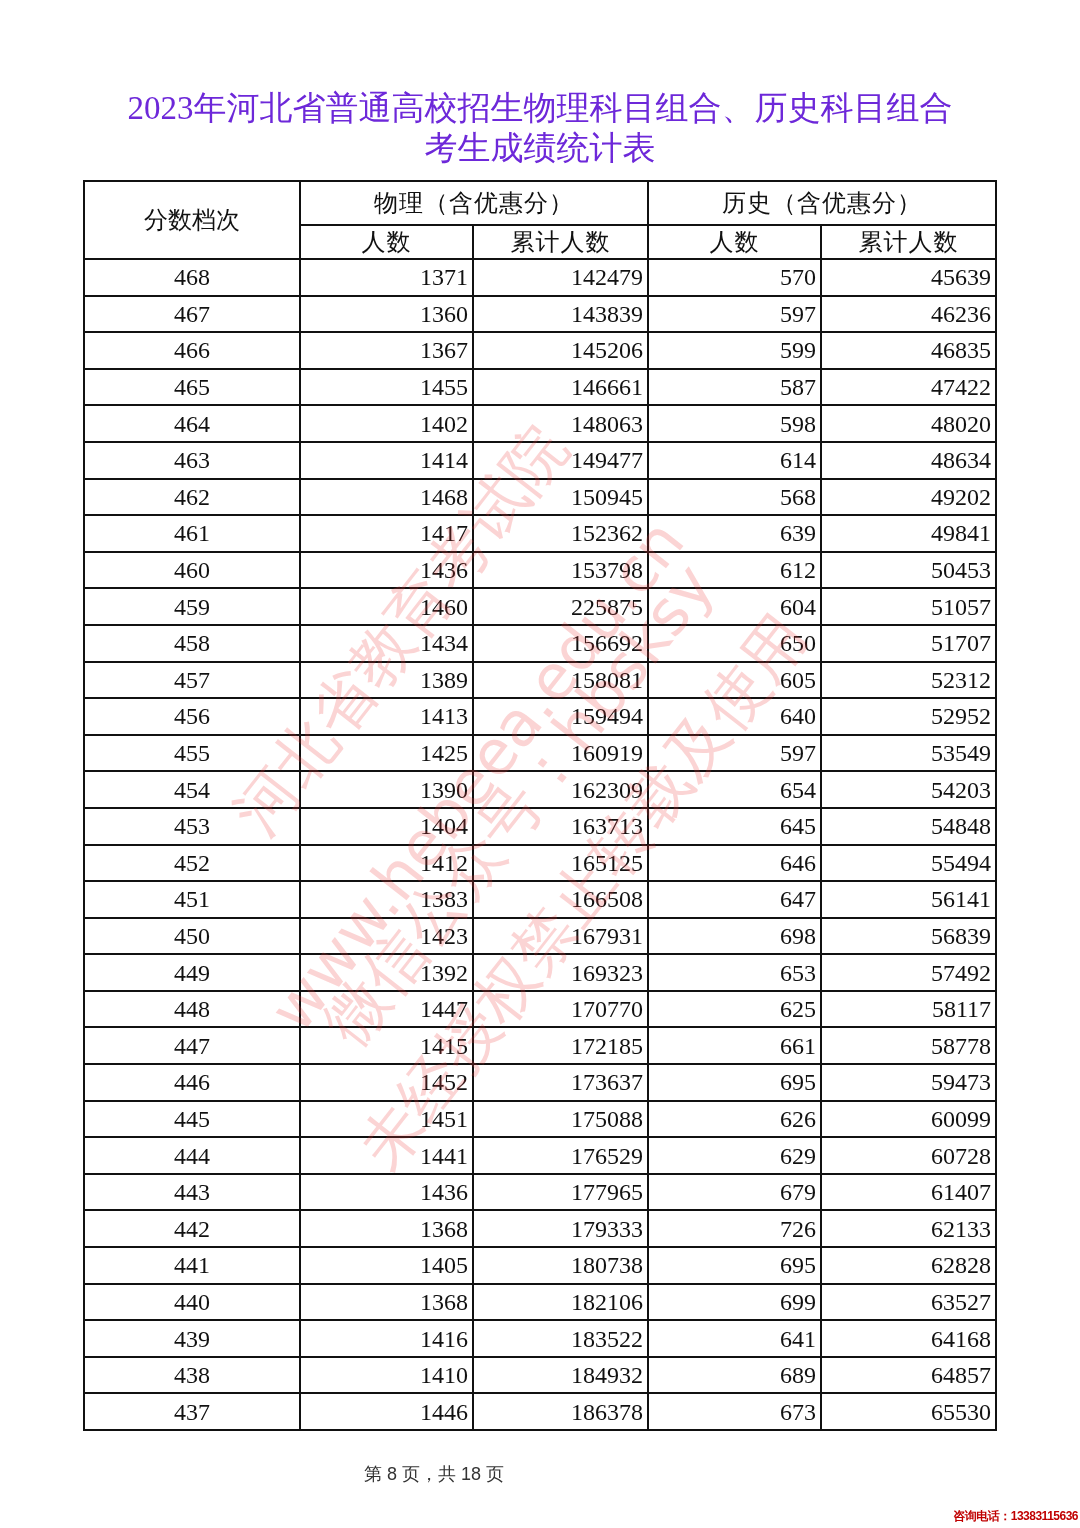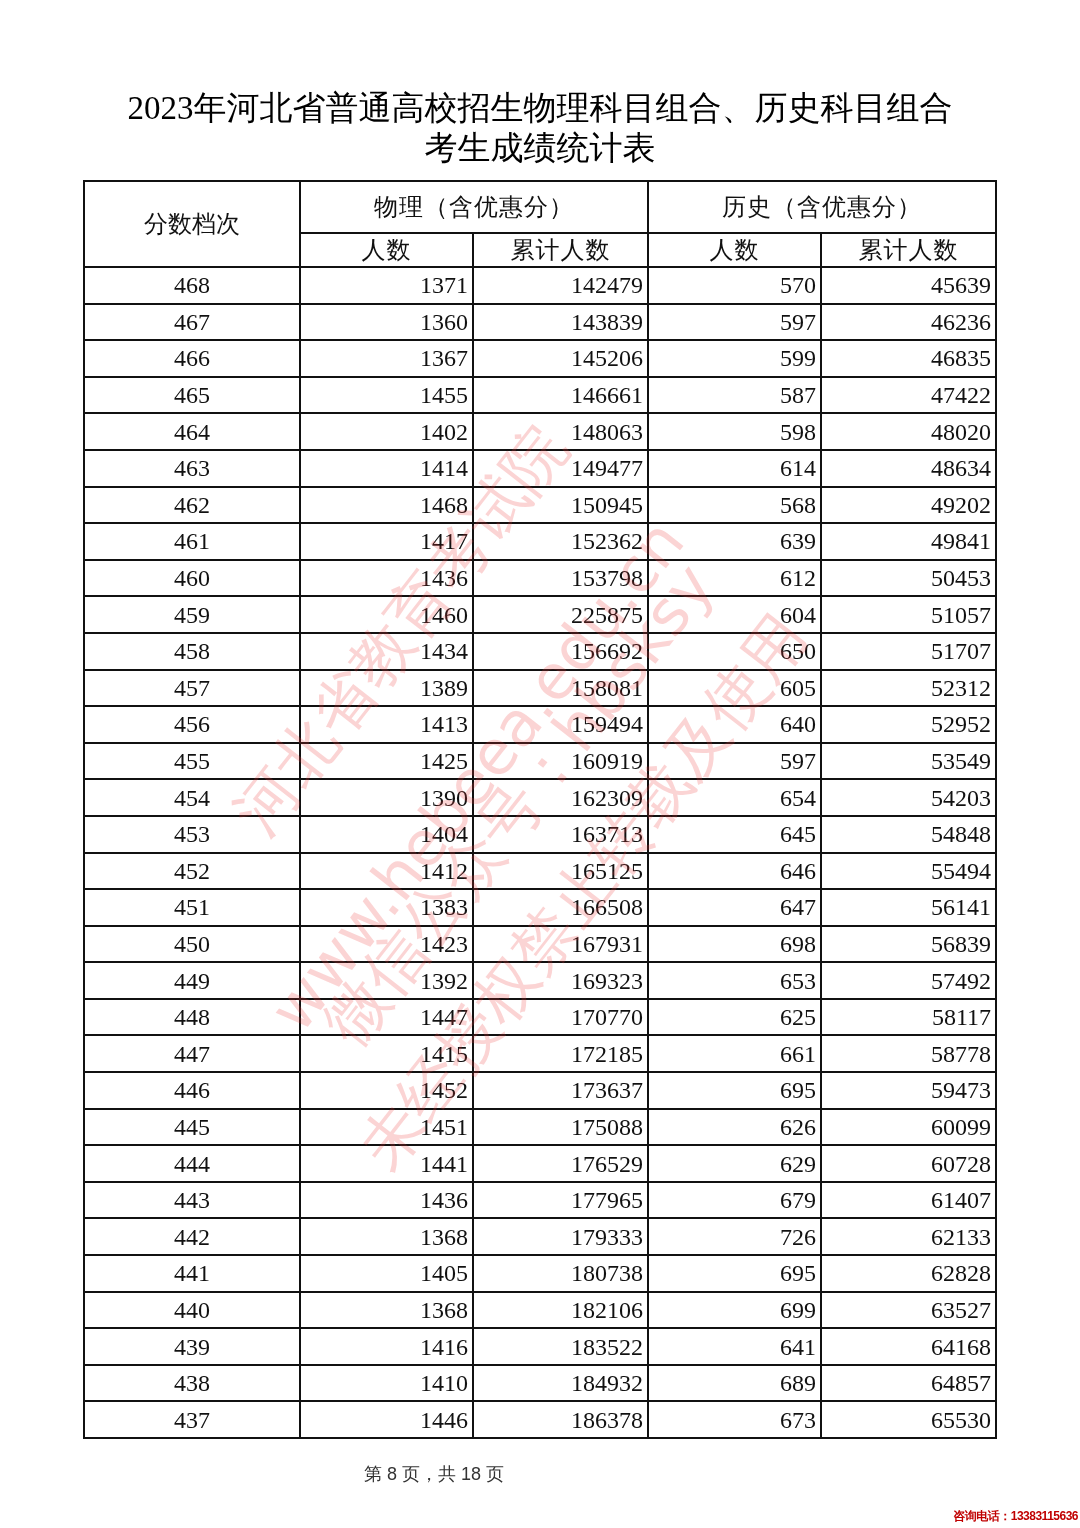--- a/index.html
+++ b/index.html
@@ -15,21 +15,21 @@
       font-family: "Liberation Serif", "DejaVu Serif", serif;
       color: #111111;
     }
     .title {
       position: absolute;
       left: 0;
       width: 1080px;
       text-align: center;
       font-size: 33px;
       line-height: 40px;
-      color: #000000;
+      color: #6d28d9;
       letter-spacing: 0px;
     }
     .title.line1 { top: 88px; }
     .title.line2 { top: 128px; }
 
     table.score-table {
       position: absolute;
       left: 83px;
       top: 180px;
       width: 912px;
@@ -42,21 +42,21 @@
       padding: 0;
       font-weight: normal;
       box-sizing: border-box;
     }
     th.h-score {
       font-size: 24px;
       text-align: center;
       vertical-align: middle;
     }
     th.h-group {
-      height: 52px;
+      height: 44px;
       font-size: 24px;
       text-align: center;
       letter-spacing: 1px;
     }
     th.h-sub {
       height: 32px;
       font-size: 24px;
       text-align: center;
       letter-spacing: 1px;
     }

